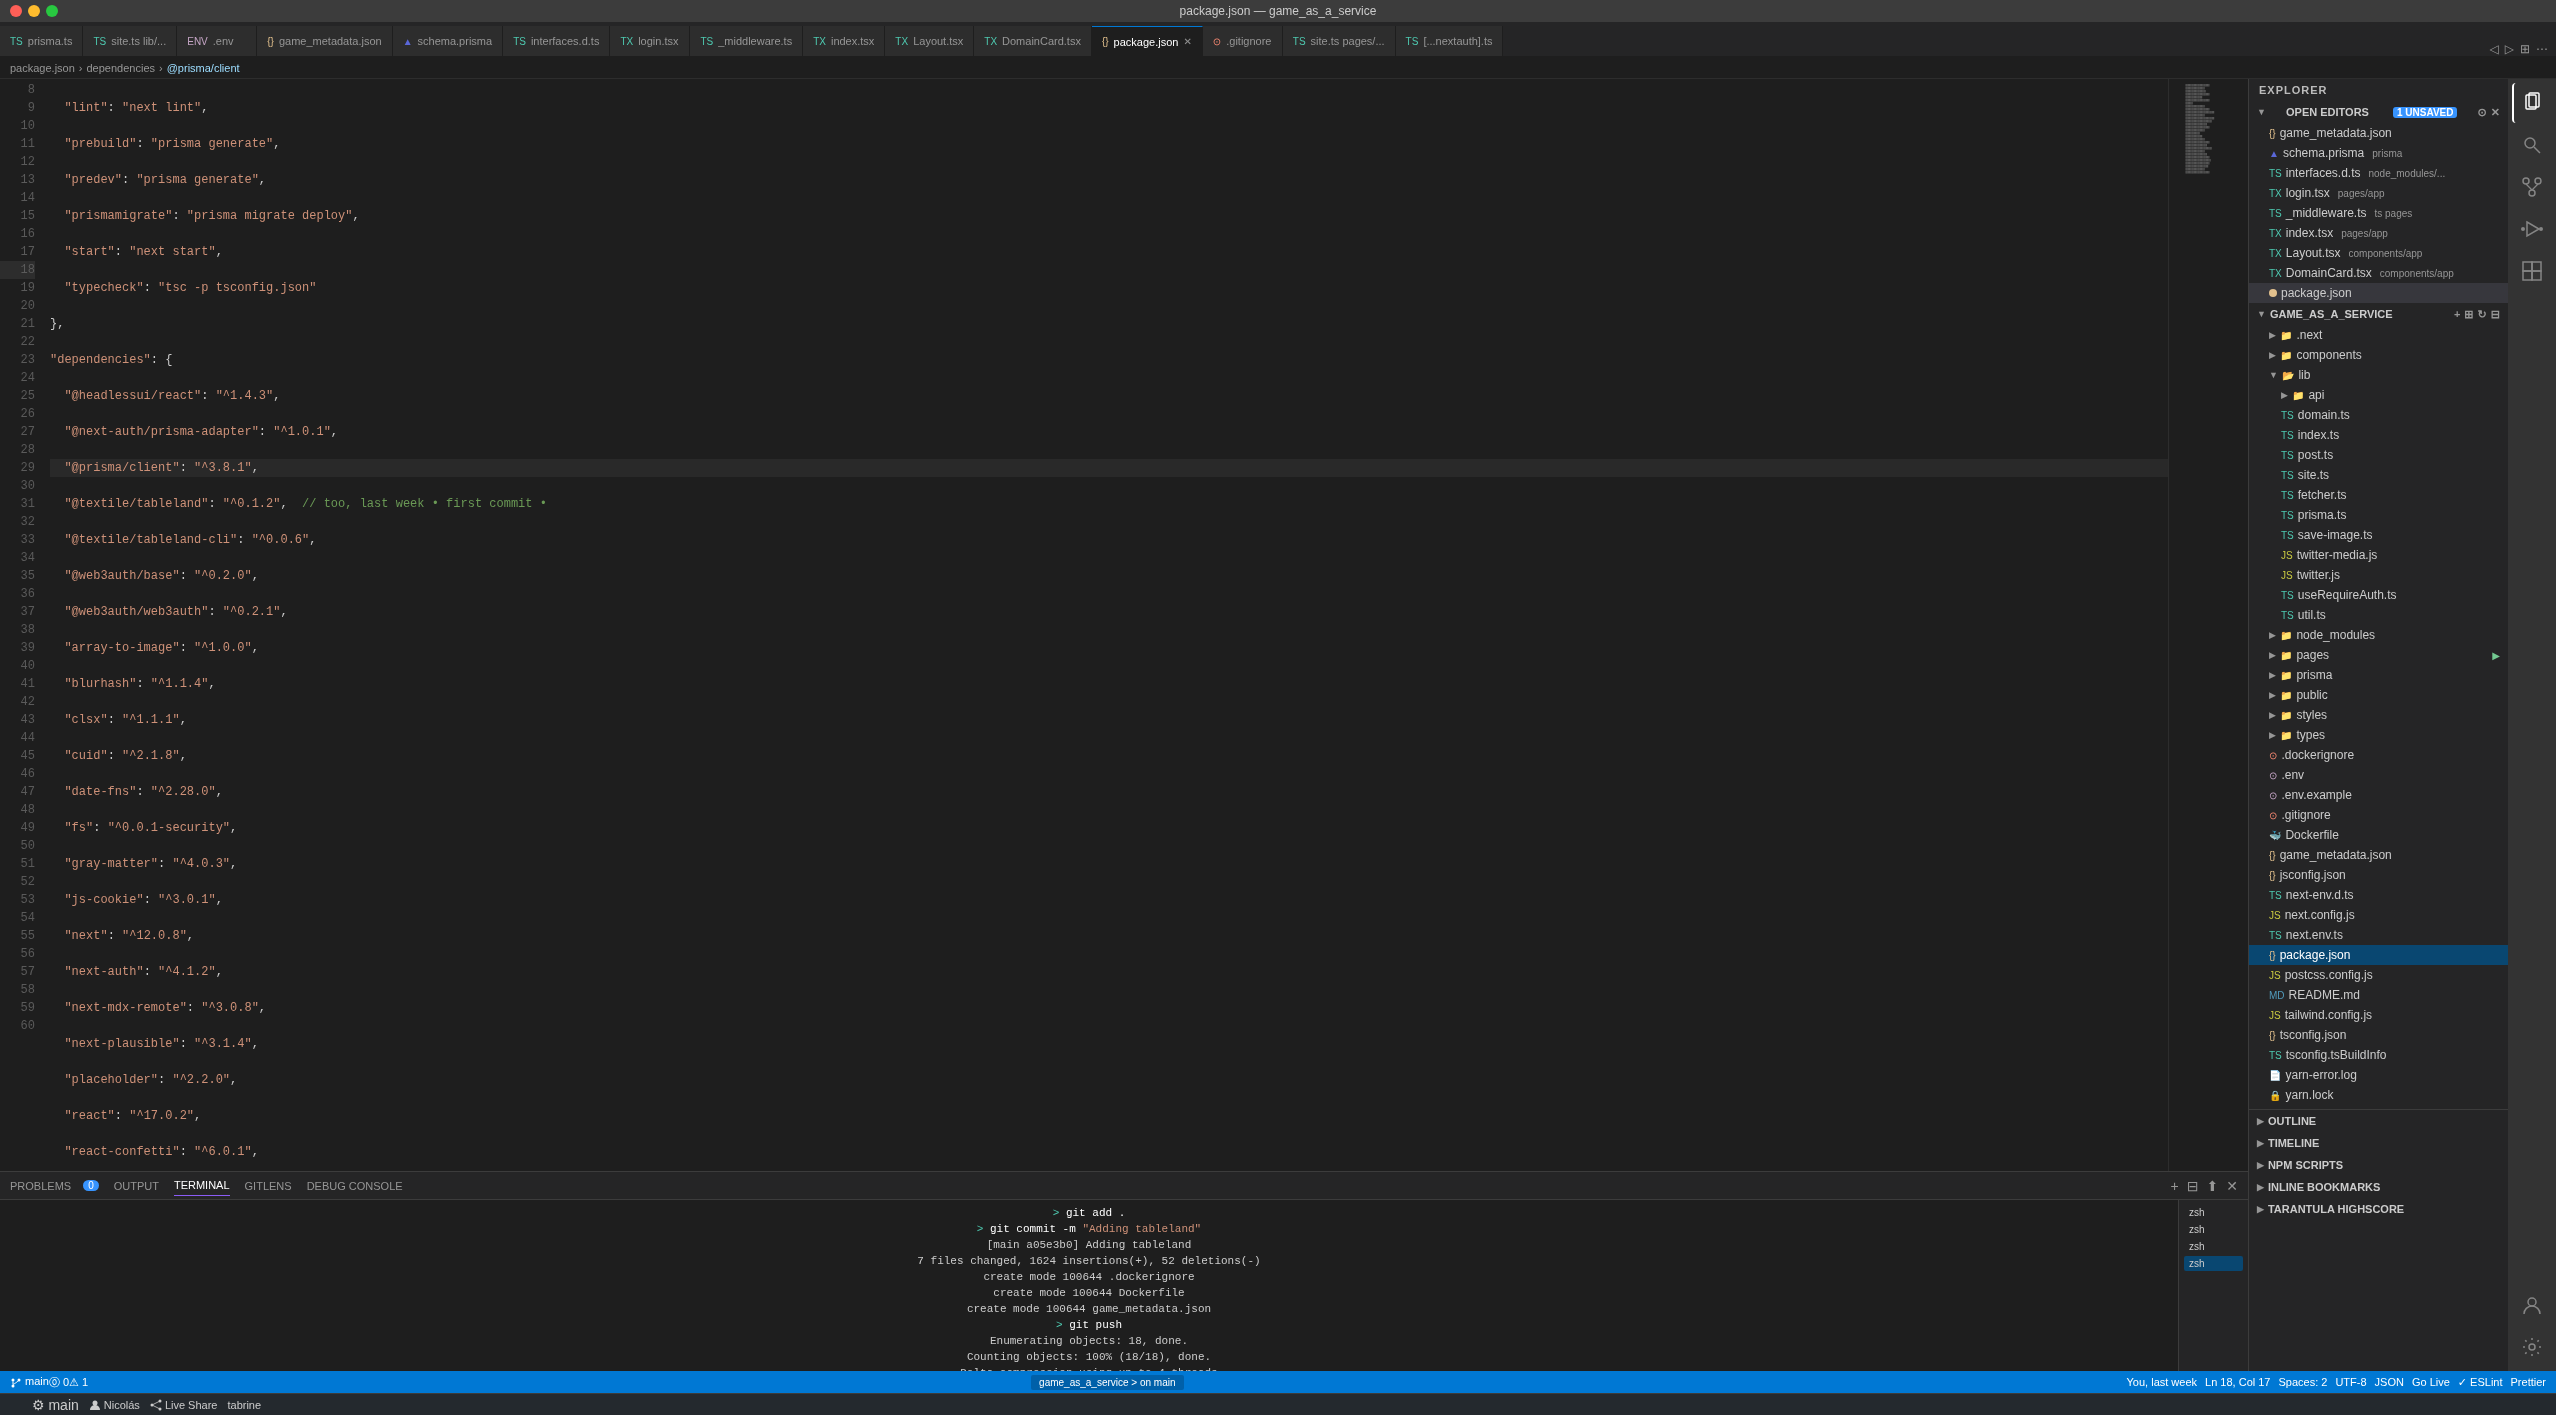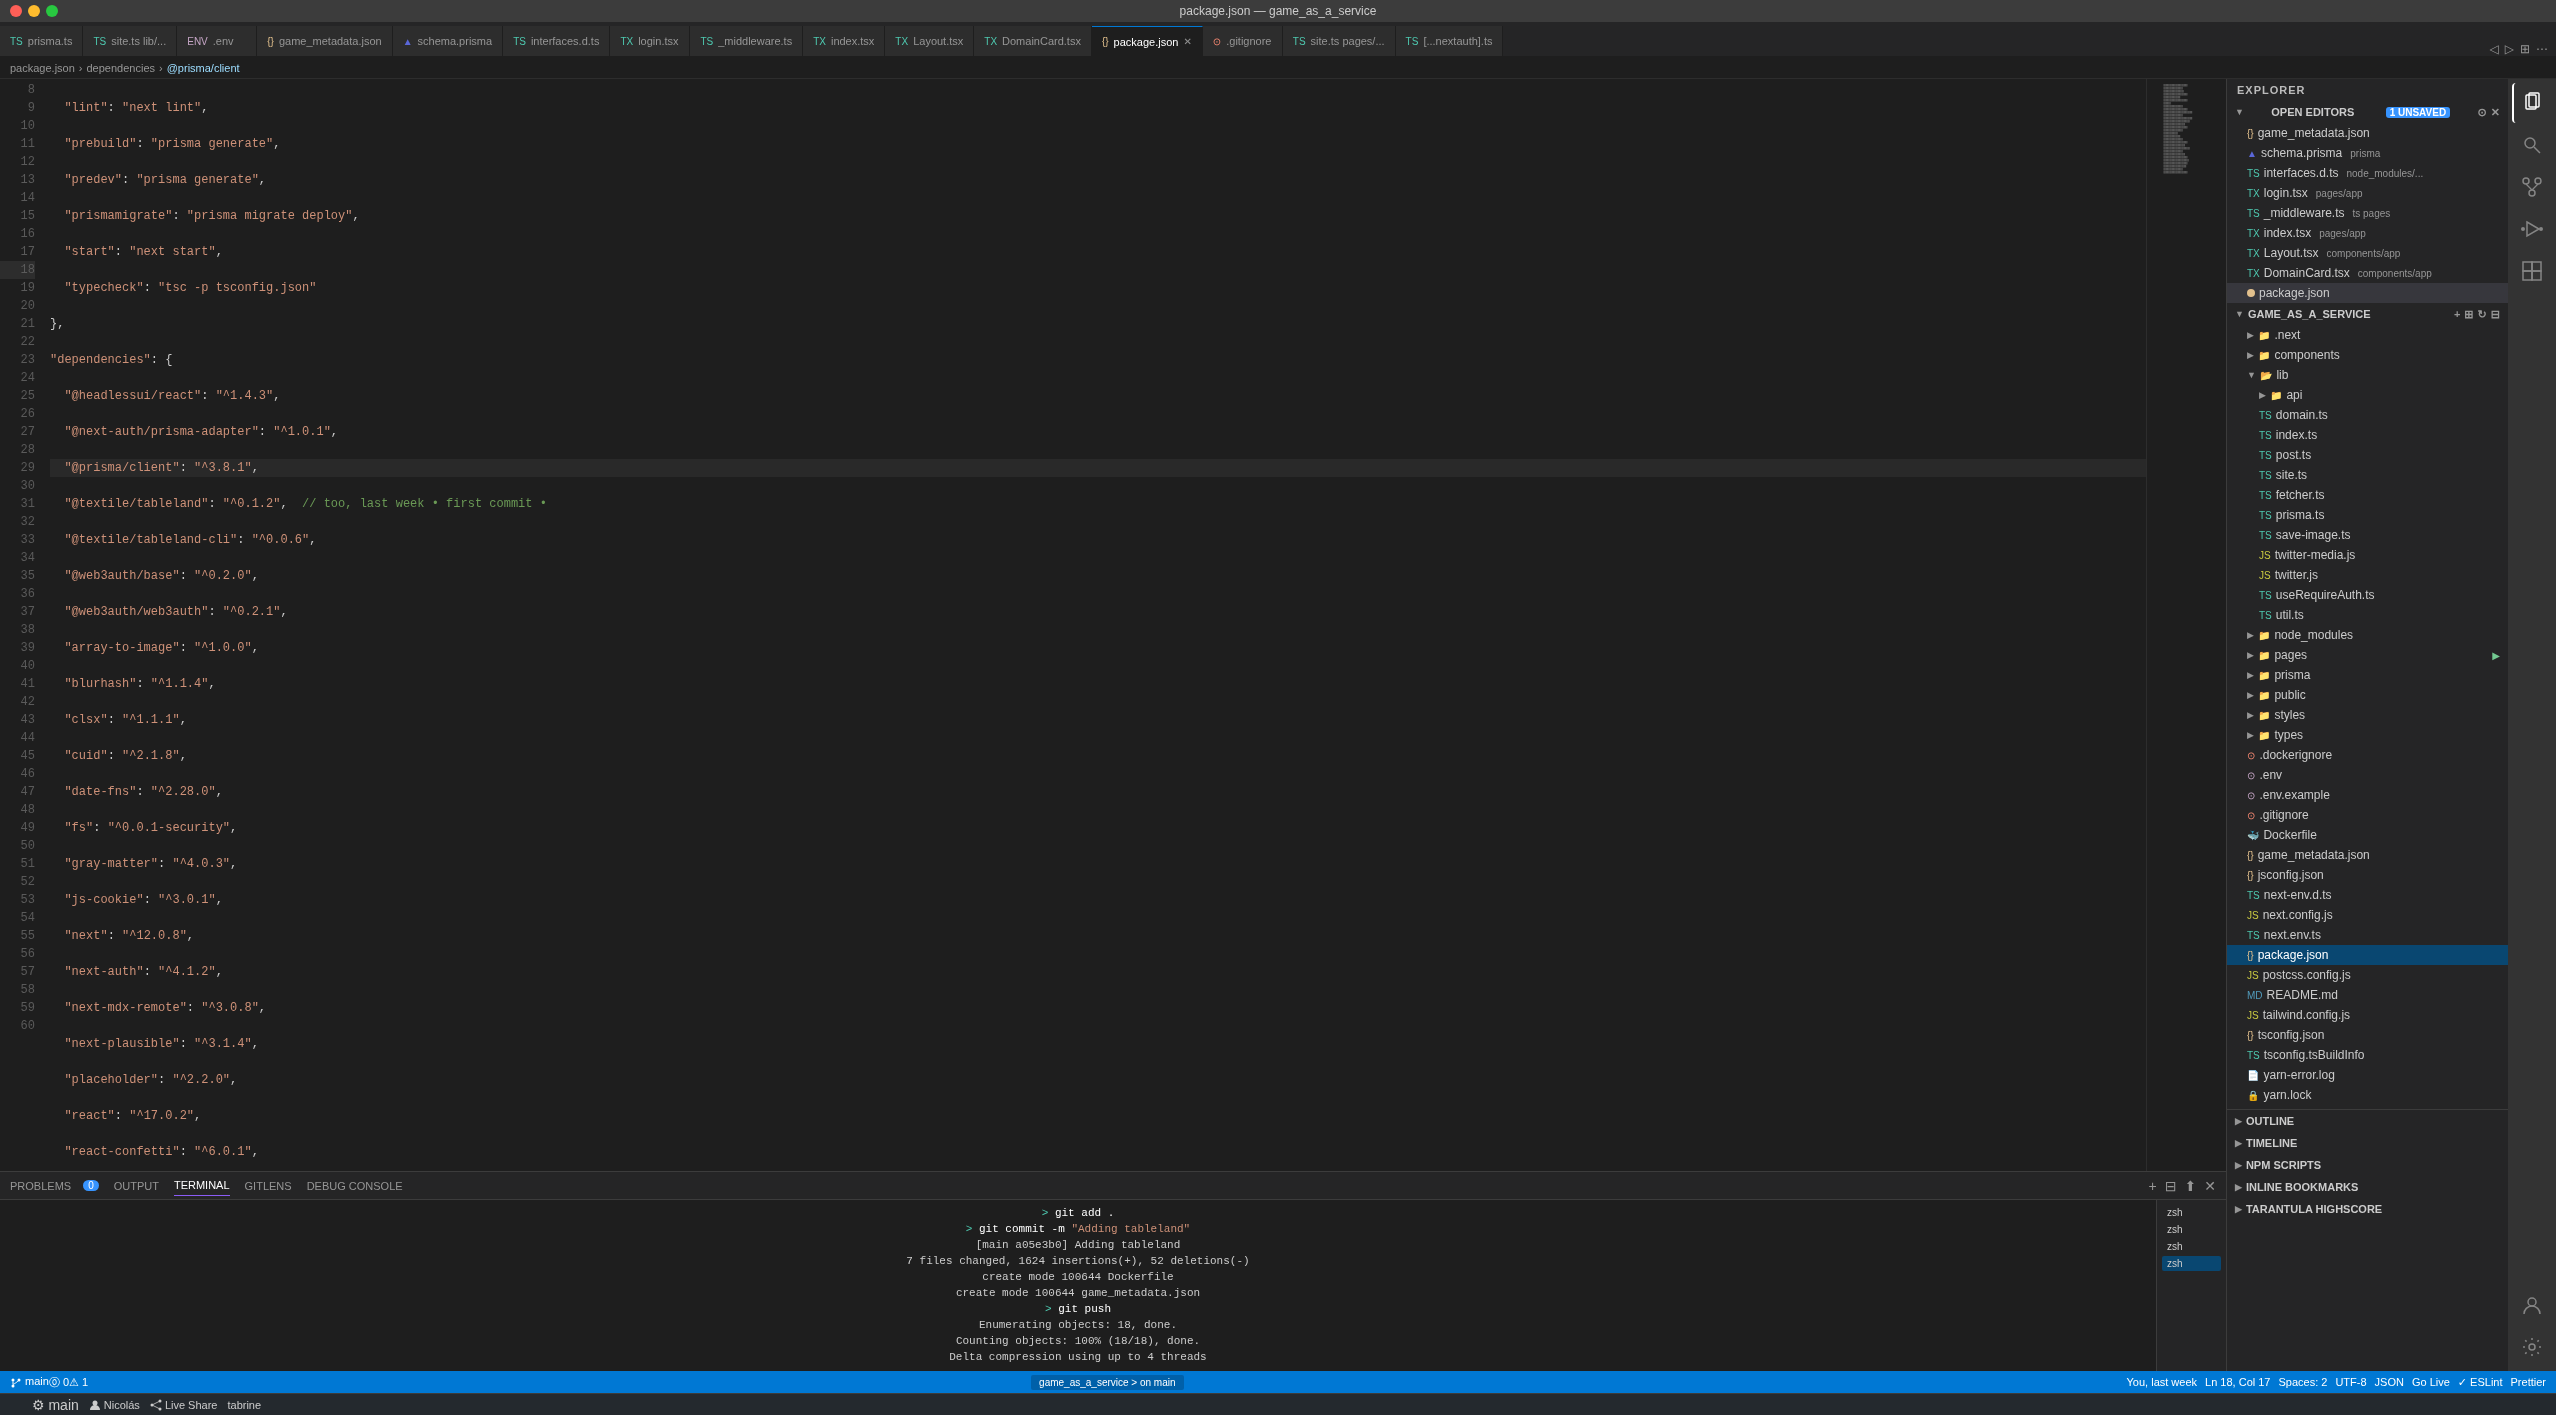--- a/index.html
+++ b/index.html
@@ -242,21 +242,21 @@
     }
     .term-session.active { background: #094771; }
     .terminal-body {
       display: flex;
       flex: 1;
       overflow: hidden;
     }
 
     
     .sidebar {
-      width: 282px;
+      width: 260px;
       background: #252526;
       border-left: 1px solid #3c3c3c;
       display: flex;
       flex-direction: column;
       flex-shrink: 0;
       overflow: hidden;
     }
     .sidebar-title {
       height: 22px;
       padding: 0 10px;
@@ -655,20 +655,23 @@
             <span class="term-prompt">&gt; </span>
             <span class="term-cmd">git commit -m <span class="term-string">"Adding tableland"</span></span>
           </div>
           <div class="code-line">
             <span class="term-output">[main a05e3b0] Adding tableland</span>
           </div>
           <div class="code-line">
             <span class="term-output"> 7 files changed, 1624 insertions(+), 52 deletions(-)</span>
           </div>
           <div class="code-line">
+            <span class="term-output">create mode 100644 .dockerignore</span>
+          </div>
+          <div class="code-line">
             <span class="term-output">create mode 100644 Dockerfile</span>
           </div>
           <div class="code-line">
             <span class="term-output">create mode 100644 game_metadata.json</span>
           </div>
           <div class="code-line">
             <span class="term-prompt">&gt; </span>
             <span class="term-cmd">git push</span>
           </div>
           <div class="code-line">

